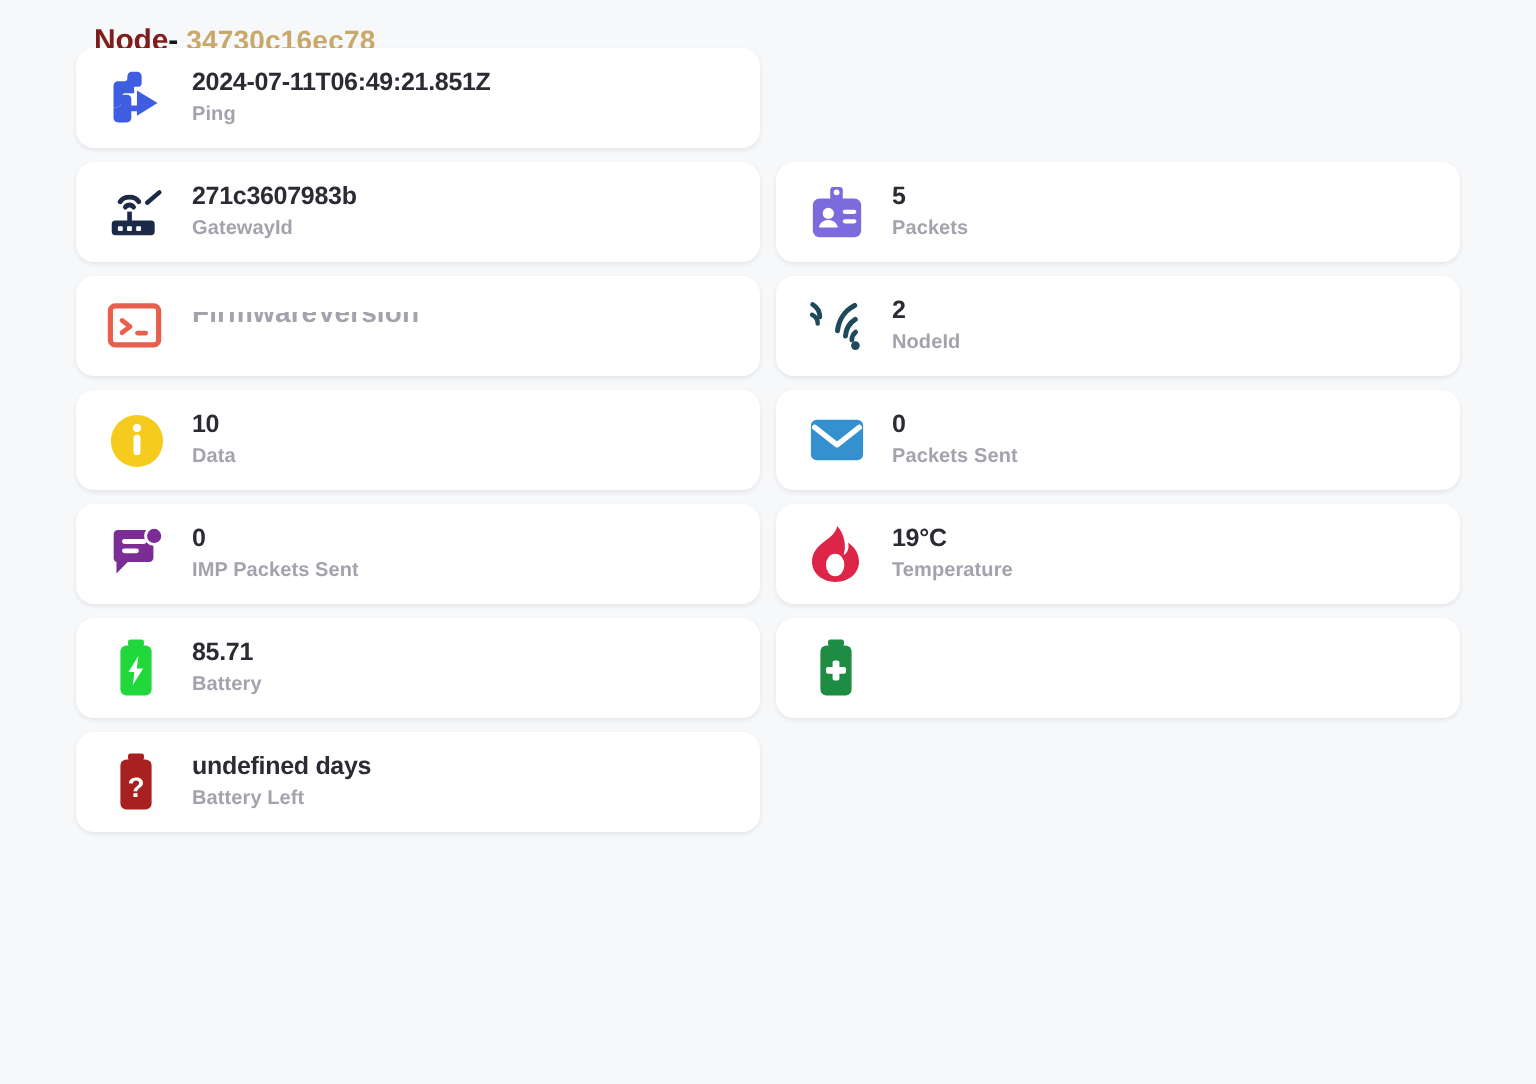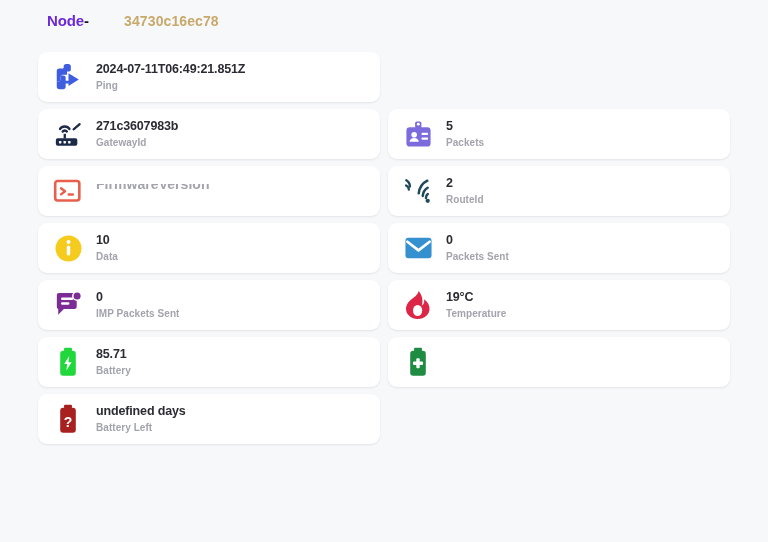--- a/index.html
+++ b/index.html
@@ -28,39 +28,38 @@
     position: absolute;
     left: 47px;
     top: 12px;
     font-size: 15px;
     font-weight: bold;
     color: #1b1b1f;
     letter-spacing: -0.1px;
     white-space: nowrap;
   }
   .page-title .node-word {
-    color: #6d28d9;
+    color: #7f1d1d;
   }
   .page-title .dash {
     color: #15151a;
     font-weight: bold;
   }
   .page-title .node-id {
     color: #c8a96b;
     font-weight: bold;
     font-size: 14px;
     letter-spacing: 0.1px;
-    margin-left: 31px;
   }
 
   
   .grid {
     position: absolute;
     left: 38px;
-    top: 52px;
+    top: 24px;
     width: 692px;
     display: flex;
     flex-wrap: wrap;
     align-content: flex-start;
   }
 
   .cell {
     width: 50%;
     box-sizing: border-box;
     padding: 0 4px 7px 0;
@@ -230,21 +229,21 @@
             <path d="M3.5 3.5 C6 5 7.3 7.5 7.3 10.2" stroke="#1f4a5c" stroke-width="2.6" fill="none" stroke-linecap="round"></path>
             <path d="M3.2 9 C5.2 10 6.2 11.6 6.2 13.6" stroke="#1f4a5c" stroke-width="2.4" fill="none" stroke-linecap="round"></path>
             <path d="M26 4 C21 6.5 17.5 11.5 16.8 17.5" stroke="#1f4a5c" stroke-width="2.7" fill="none" stroke-linecap="round"></path>
             <path d="M26.3 11.5 C23.3 13.4 21.4 16.6 21.1 20.3" stroke="#1f4a5c" stroke-width="2.7" fill="none" stroke-linecap="round"></path>
             <path d="M26.5 18.3 C25.2 19.3 24.5 20.9 24.5 22.5" stroke="#1f4a5c" stroke-width="2.6" fill="none" stroke-linecap="round"></path>
             <circle cx="26.4" cy="25.5" r="2.3" fill="#1f4a5c"></circle>
           </svg>
         </span>
         <span class="text-wrap">
           <span class="card-value">2</span>
-          <span class="card-label">RouteId</span>
+          <span class="card-label">NodeId</span>
         </span>
       </div>
     </div>
 
     <div class="cell">
       <div class="card">
         <span class="icon-wrap">
           <svg width="29" height="29" viewBox="0 0 30 30">
             <circle cx="15" cy="15" r="13.5" fill="#f5cb1e"></circle>
             <rect x="13.2" y="11.8" width="3.6" height="10.5" rx="1.8" fill="#ffffff"></rect>

